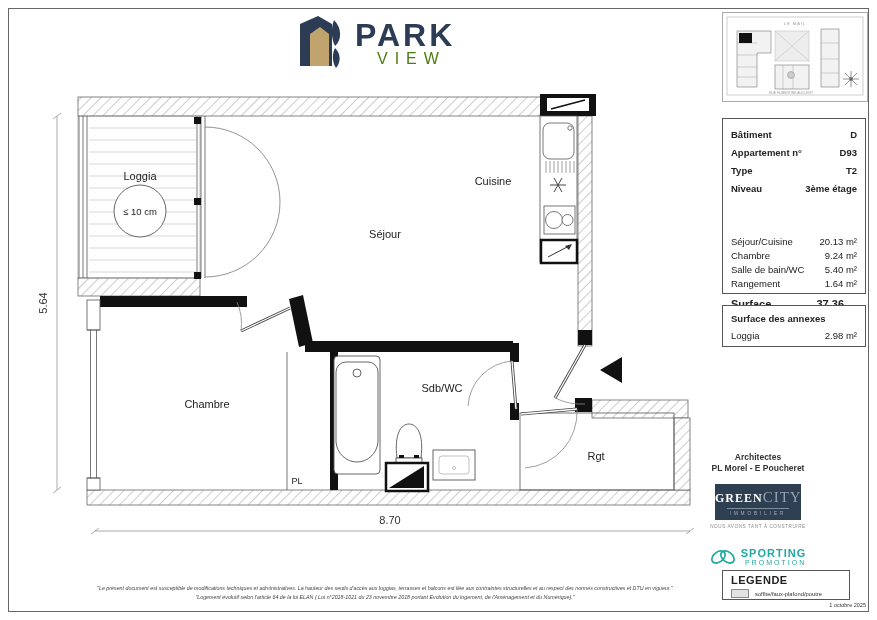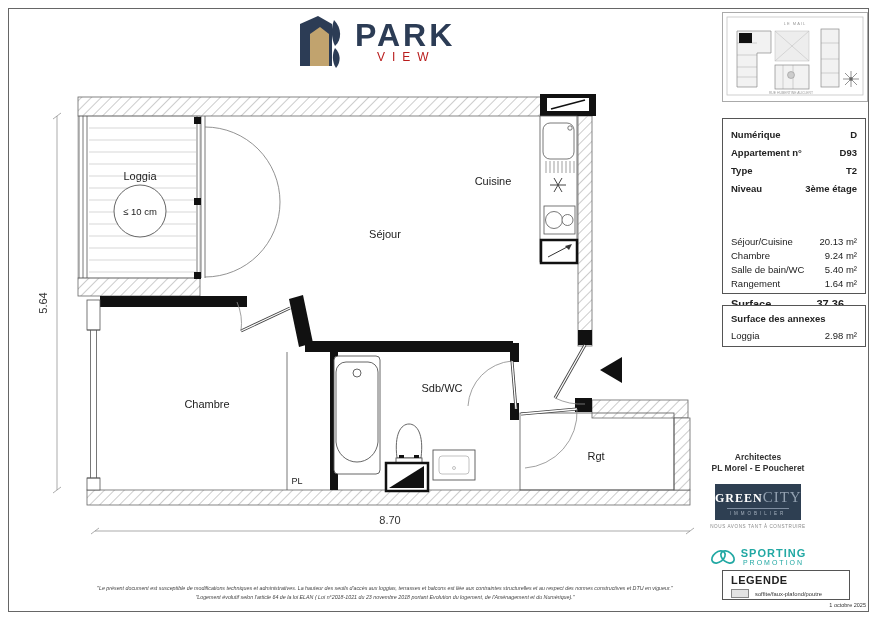--- a/index.html
+++ b/index.html
@@ -4,21 +4,21 @@
 <style>
   html,body{margin:0;padding:0;}
   body{width:877px;height:620px;position:relative;background:#fff;
        font-family:"Liberation Sans",sans-serif;color:#222;overflow:hidden;}
   .sheet-frame{position:absolute;left:8px;top:8px;width:859px;height:602px;border:1px solid #666;}
 
   
   .logo{position:absolute;left:298px;top:14px;display:flex;align-items:flex-start;}
   .logo-text{margin-left:9px;padding-top:8px;}
   .logo-park{font-size:32px;font-weight:bold;color:#2c3c55;letter-spacing:3px;line-height:26px;}
-  .logo-view{font-size:12px;color:#b91c1c;letter-spacing:7px;margin-top:2px;padding-left:22px;}
+  .logo-view{font-size:16px;color:#4d7c0f;letter-spacing:7px;margin-top:2px;padding-left:22px;}
 
   
   .map-box{position:absolute;left:722px;top:12px;width:144px;height:88px;border:1px solid #aaa;background:#fff;}
   .info-box{position:absolute;left:722px;top:118px;width:144px;height:176px;border:1px solid #555;background:#fff;box-sizing:border-box;padding:10px 8px 4px 8px;}
   .info-row{display:flex;justify-content:space-between;font-size:9.5px;}
   .info-row.b{font-weight:bold;margin-bottom:7px;}
   .info-row.a{font-weight:normal;line-height:14px;}
   .info-gap{height:34px;}
   .info-total{display:flex;justify-content:flex-start;font-size:11px;font-weight:bold;margin-top:7px;}
   .info-note{font-size:4.8px;font-style:italic;color:#555;margin-top:3px;}
@@ -29,21 +29,21 @@
   .arch-block{position:absolute;left:686px;top:452px;width:144px;text-align:center;}
   .arch-title,.arch-names{font-size:8.5px;font-weight:bold;color:#333;line-height:11px;}
   .gc-box{width:86px;margin:10px auto 0 auto;background:#2e3f52;padding:5px 0 4px 0;}
   .gc-line1{font-family:"Liberation Serif",serif;line-height:15px;}
   .gc-green{color:#fff;font-size:12px;letter-spacing:1px;font-weight:bold;}
   .gc-city{color:#93a1b1;font-size:15px;letter-spacing:1px;}
   .gc-rule{width:62px;height:1px;background:#7e8da0;margin:2px auto;}
   .gc-sub{font-size:4.5px;color:#a7b2bf;letter-spacing:3px;}
   .gc-tagline{font-size:4.6px;color:#8a8a8a;letter-spacing:0.6px;margin-top:4px;}
   .sporting{margin-top:16px;display:flex;justify-content:center;align-items:center;gap:5px;}
-  .sp-text{text-align:center;}
+  .sp-text{text-align:right;}
   .sp-name{font-size:11px;font-weight:bold;color:#21a8a3;letter-spacing:1px;line-height:11px;}
   .sp-sub{font-size:7px;color:#21a8a3;letter-spacing:2px;}
 
   
   .legend-box{position:absolute;left:722px;top:570px;width:128px;height:30px;border:1px solid #555;background:#fff;box-sizing:border-box;padding:3px 8px;}
   .legend-title{font-size:11px;font-weight:bold;letter-spacing:0.5px;}
   .legend-row{display:flex;align-items:center;gap:6px;margin-top:3px;}
   .legend-swatch{width:16px;height:7px;background:#e3e3e3;border:1px solid #888;}
   .legend-label{font-size:5.8px;color:#333;}
   .date-line{position:absolute;left:722px;top:602px;width:144px;text-align:right;font-size:5.5px;color:#333;}
@@ -279,21 +279,21 @@
       <line x1="122" y1="60" x2="134" y2="72"></line>
         <line x1="122" y1="72" x2="134" y2="60"></line>
       <circle cx="128" cy="66" r="1.4" fill="#666"></circle>
     </g>
     <text x="68" y="81" font-size="3.4" fill="#9a9a9a" text-anchor="middle">RUE HUBERTINE AUCLERT</text>
   </svg>
 </div>
 
 <div class="info-box">
   <div class="info-row b">
-      <span>Numérique</span>
+      <span>Bâtiment</span>
       <span>D</span>
     </div>
   <div class="info-row b">
       <span>Appartement n°</span>
       <span>D93</span>
     </div>
   <div class="info-row b">
       <span>Type</span>
       <span>T2</span>
     </div>

